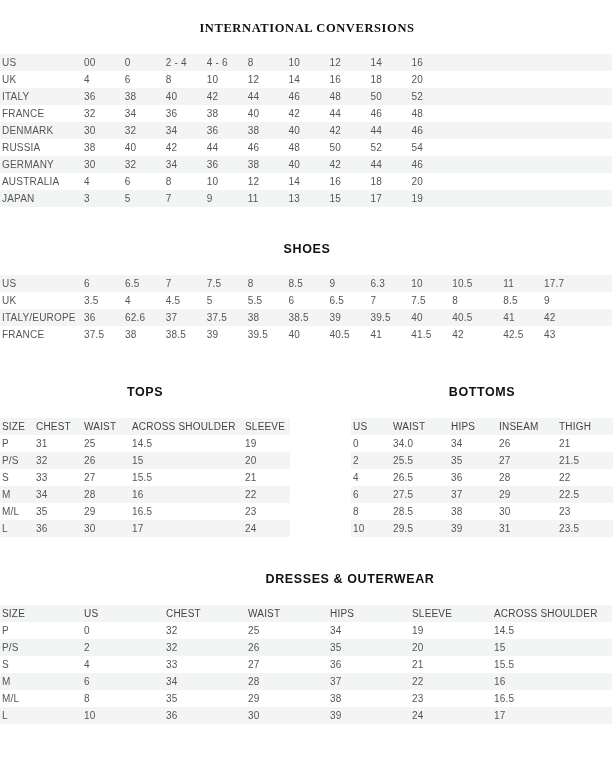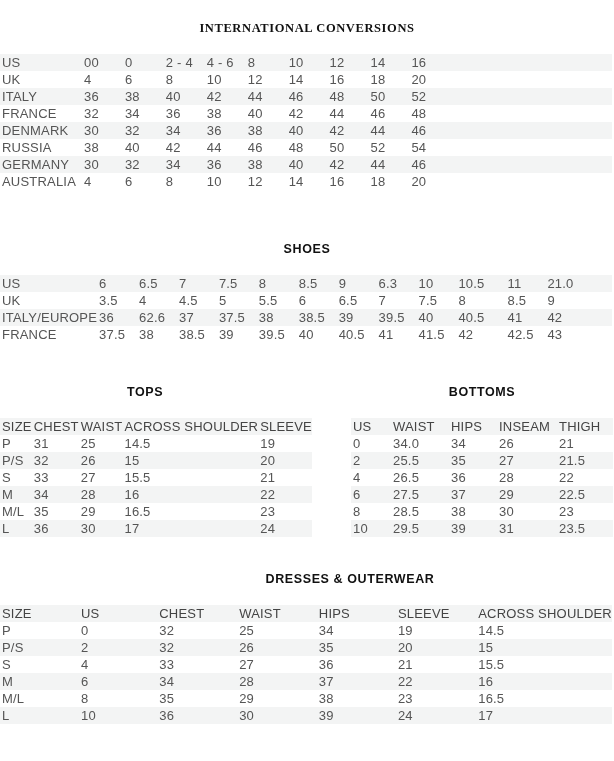--- a/index.html
+++ b/index.html
@@ -1,20 +1,20 @@
 <!DOCTYPE html>
 <html><head>
 <meta charset="utf-8">
 <style>
   html, body { margin: 0; padding: 0; background: #ffffff; }
   body { width: 614px; height: 761px; position: relative; overflow: hidden;
          font-family: "Liberation Sans", sans-serif; color: #555555; }
   .title { position: absolute; font-weight: bold; font-size: 12.5px; color: #111111;
            letter-spacing: 0.6px; text-align: center; }
-  table { position: absolute; border-collapse: collapse; font-size: 13px; letter-spacing: 0.2px; }
+  table { position: absolute; border-collapse: collapse; font-size: 10px; letter-spacing: 0.2px; }
   td { padding: 0 0 0 2px; height: 17px; line-height: 17px; white-space: nowrap; vertical-align: middle; color: #555; }
   tr.shade td { background: #f3f4f4; }
   .hdr td { color: #444; }
 </style>
 </head>
 <body>
 
 <div class="title" style="left:0;width:614px;top:21px;font-family:Liberation Serif, serif;">INTERNATIONAL CONVERSIONS</div>
 <table style="left:0;top:54px;width:612px;">
     <colgroup>
@@ -119,20 +119,32 @@
         <td>4</td>
         <td>6</td>
         <td>8</td>
         <td>10</td>
         <td>12</td>
         <td>14</td>
         <td>16</td>
         <td>18</td>
         <td>20</td>
       </tr>
+      <tr class="shade">
+        <td>JAPAN</td>
+        <td>3</td>
+        <td>5</td>
+        <td>7</td>
+        <td>9</td>
+        <td>11</td>
+        <td>13</td>
+        <td>15</td>
+        <td>17</td>
+        <td>19</td>
+      </tr>
     </tbody>
   </table>
 
 <div class="title" style="left:0;width:614px;top:242px;">SHOES</div>
 <table style="left:0;top:275px;width:612px;">
     <colgroup>
       <col style="width: 82px;">
       <col style="width: 41px;">
       <col style="width: 41px;">
       <col style="width: 41px;">
@@ -153,21 +165,21 @@
         <td>6.5</td>
         <td>7</td>
         <td>7.5</td>
         <td>8</td>
         <td>8.5</td>
         <td>9</td>
         <td>6.3</td>
         <td>10</td>
         <td>10.5</td>
         <td>11</td>
-        <td>21.0</td>
+        <td>17.7</td>
       </tr>
       <tr>
         <td>UK</td>
         <td>3.5</td>
         <td>4</td>
         <td>4.5</td>
         <td>5</td>
         <td>5.5</td>
         <td>6</td>
         <td>6.5</td>

